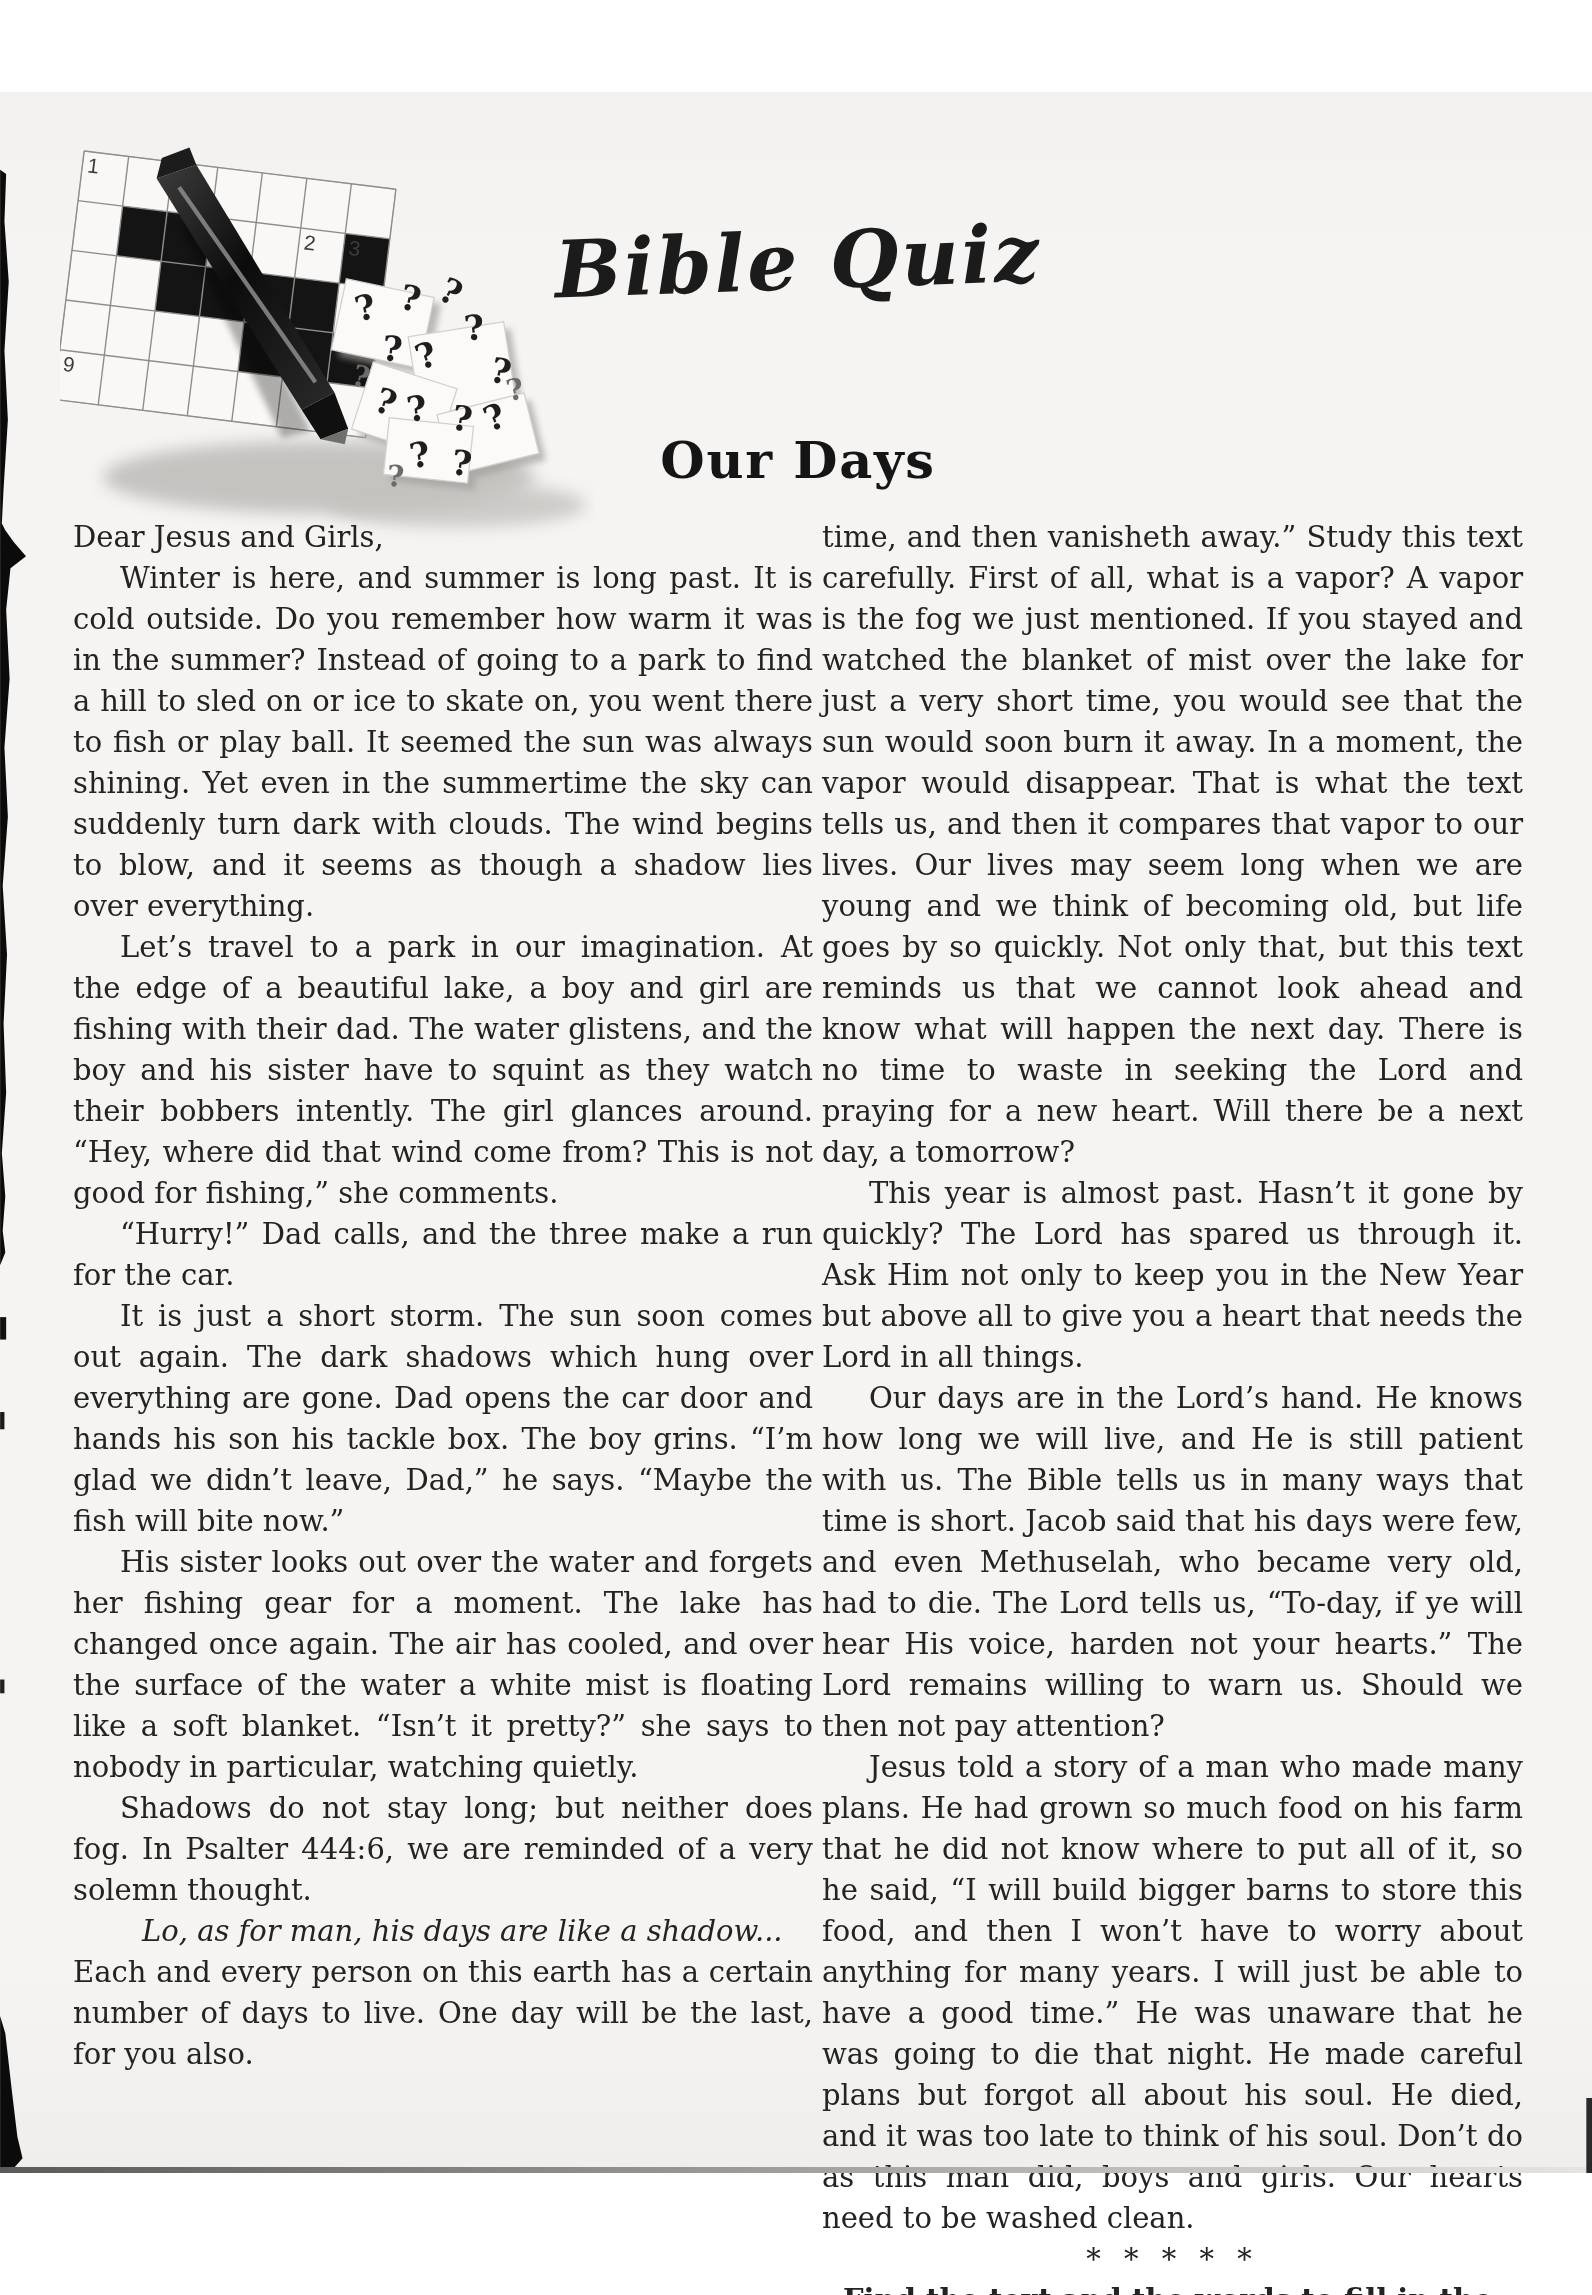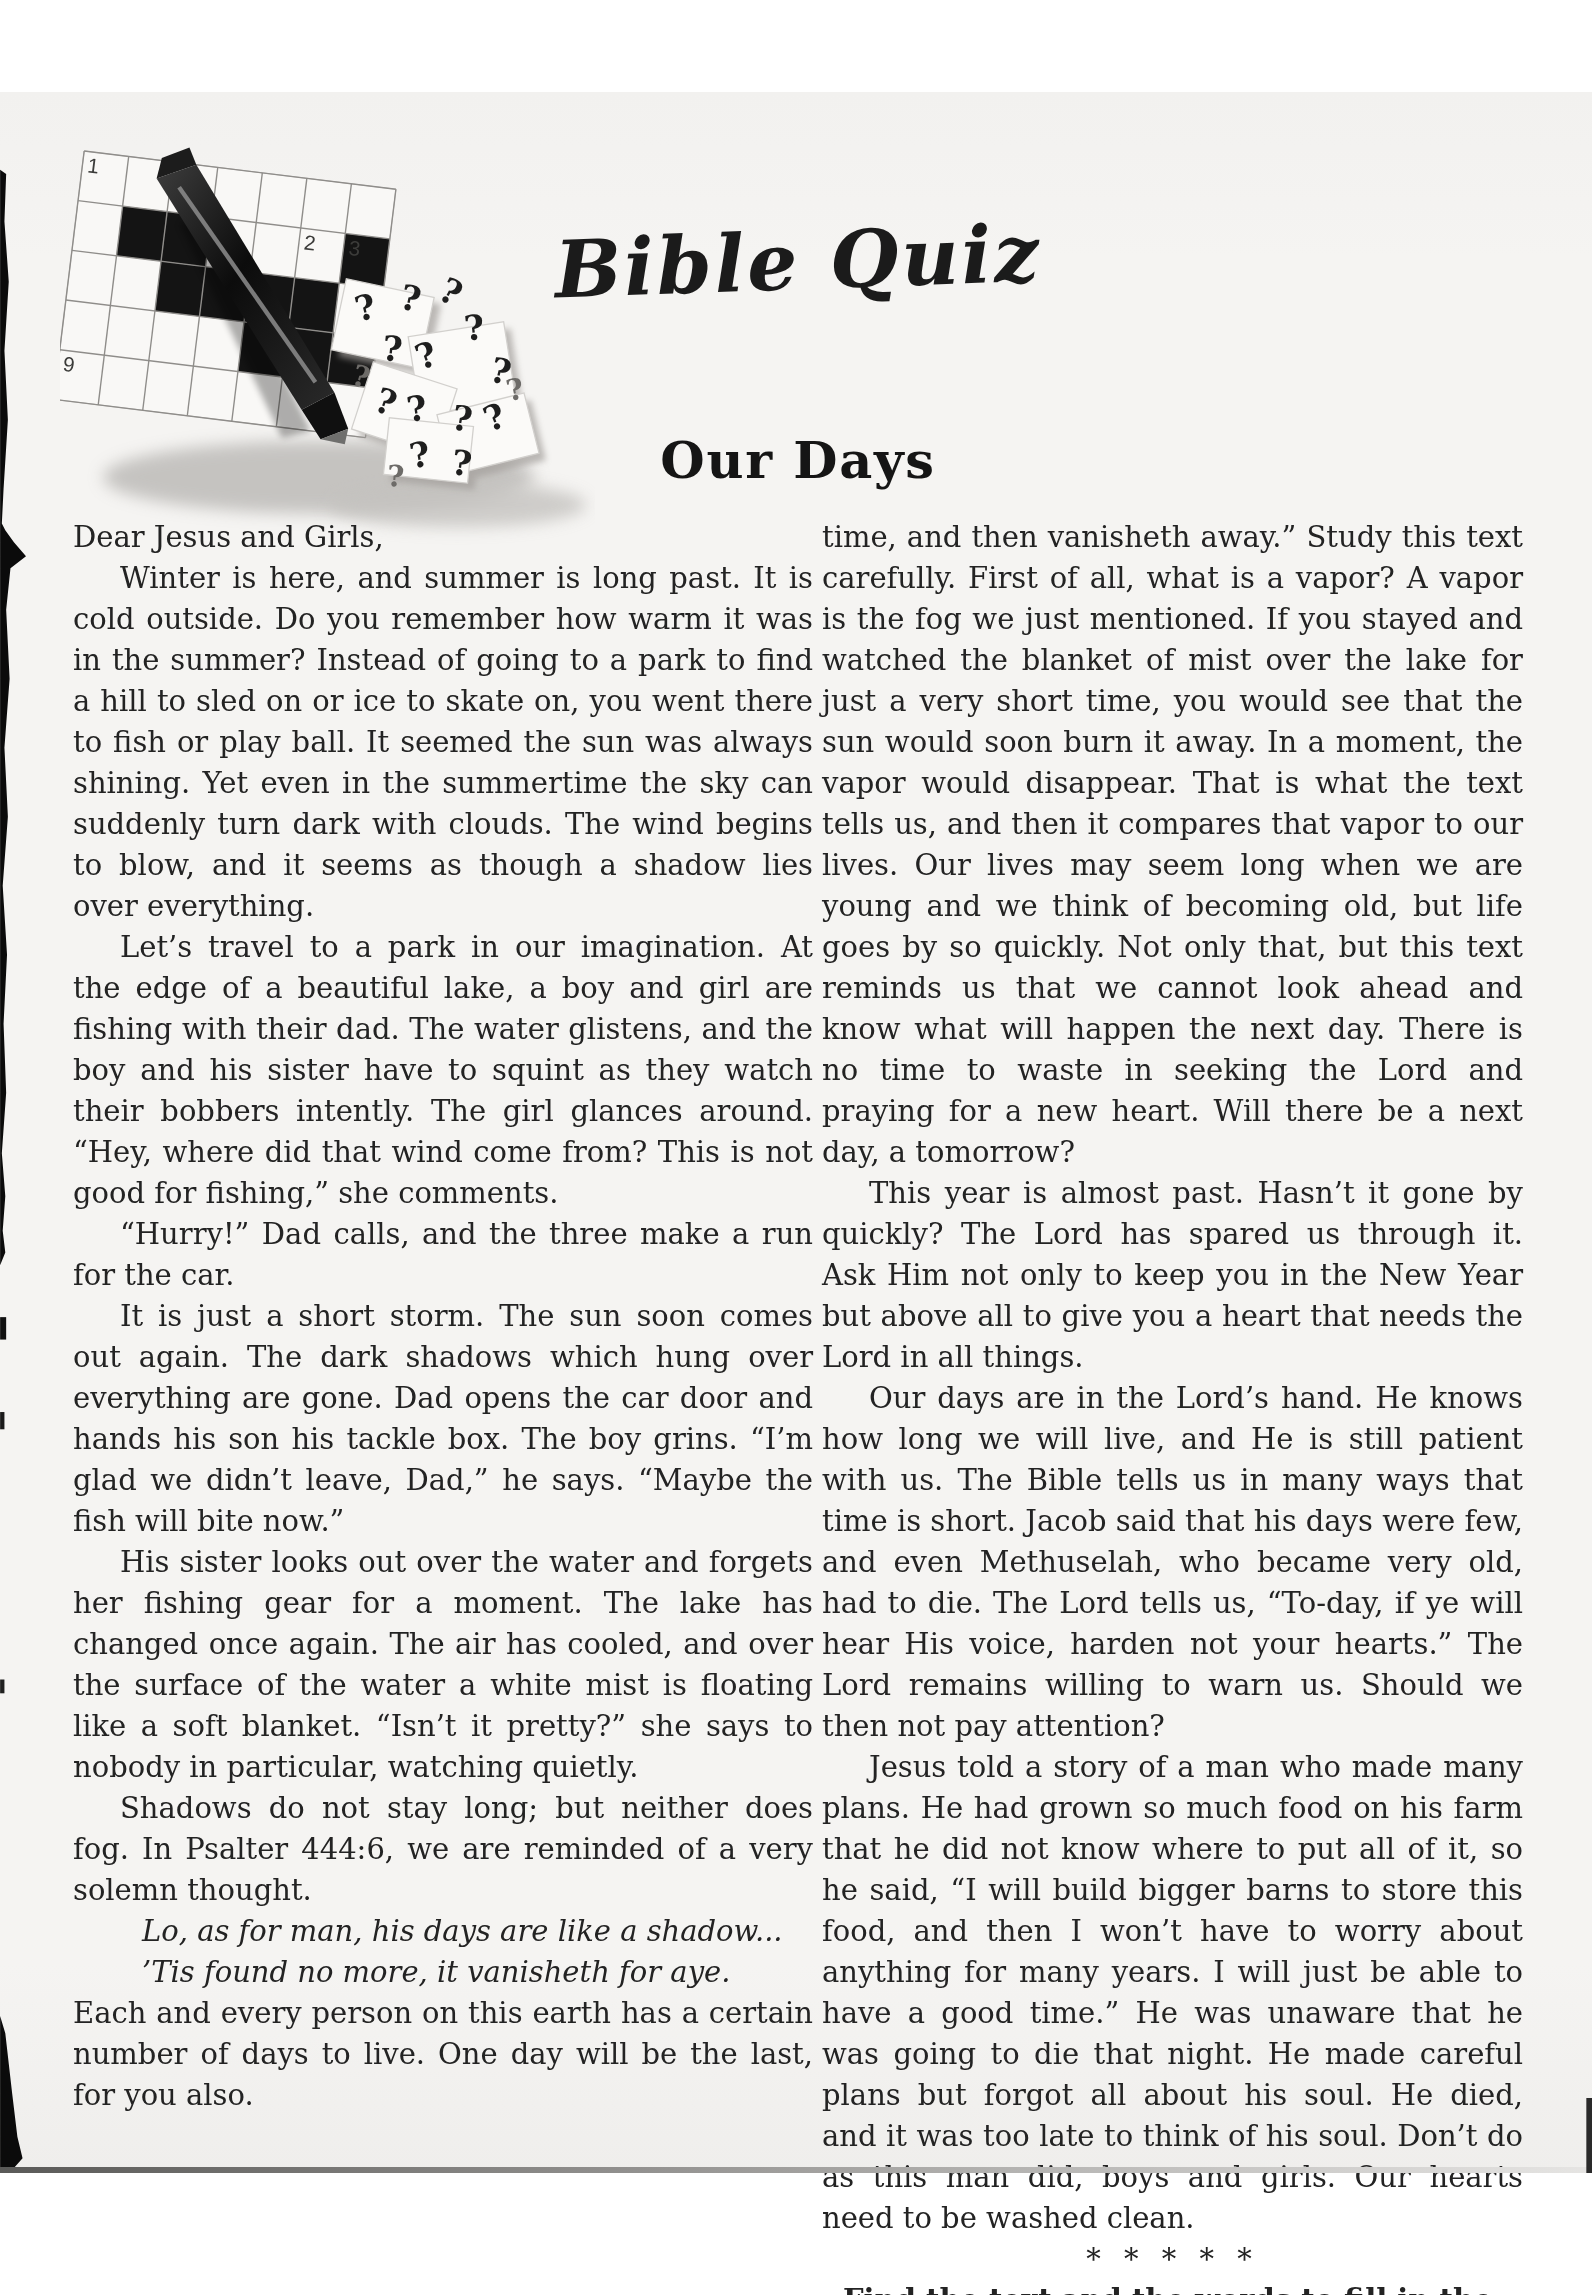--- a/index.html
+++ b/index.html
@@ -171,21 +171,20 @@
 
   <div class="col" id="left-col">
       <p class="p-sal">Dear Jesus and Girls,</p>
       <p class="p-indent">Winter is here, and summer is long past. It is cold outside. Do you remember how warm it was in the summer? Instead of going to a park to find a hill to sled on or ice to skate on, you went there to fish or play ball. It seemed the sun was always shining. Yet even in the summertime the sky can suddenly turn dark with clouds. The wind begins to blow, and it seems as though a shadow lies over everything.</p>
       <p class="p-indent">Let’s travel to a park in our imagination. At the edge of a beautiful lake, a boy and girl are fishing with their dad. The water glistens, and the boy and his sister have to squint as they watch their bobbers intently. The girl glances around. “Hey, where did that wind come from? This is not good for fishing,” she comments.</p>
       <p class="p-indent">“Hurry!” Dad calls, and the three make a run for the car.</p>
       <p class="p-indent">It is just a short storm. The sun soon comes out again. The dark shadows which hung over everything are gone. Dad opens the car door and hands his son his tackle box. The boy grins. “I’m glad we didn’t leave, Dad,” he says. “Maybe the fish will bite now.”</p>
       <p class="p-indent">His sister looks out over the water and forgets her fishing gear for a moment. The lake has changed once again. The air has cooled, and over the surface of the water a white mist is floating like a soft blanket. “Isn’t it pretty?” she says to nobody in particular, watching quietly.</p>
       <p class="p-indent">Shadows do not stay long; but neither does fog. In Psalter 444:6, we are reminded of a very solemn thought.</p>
       <p class="p-quote">Lo, as for man, his days are like a shadow...</p>
-      <p class="p-quote">’Tis found no more, it vanisheth for aye.</p>
       <p class="p-flush">Each and every person on this earth has a certain number of days to live. One day will be the last, for you also.</p>
     </div>
   <div class="col" id="right-col">
       <p class="p-flush">time, and then vanisheth away.” Study this text carefully. First of all, what is a vapor? A vapor is the fog we just mentioned. If you stayed and watched the blanket of mist over the lake for just a very short time, you would see that the sun would soon burn it away. In a moment, the vapor would disappear. That is what the text tells us, and then it compares that vapor to our lives. Our lives may seem long when we are young and we think of becoming old, but life goes by so quickly. Not only that, but this text reminds us that we cannot look ahead and know what will happen the next day. There is no time to waste in seeking the Lord and praying for a new heart. Will there be a next day, a tomorrow?</p>
       <p class="p-indent">This year is almost past. Hasn’t it gone by quickly? The Lord has spared us through it. Ask Him not only to keep you in the New Year but above all to give you a heart that needs the Lord in all things.</p>
       <p class="p-indent">Our days are in the Lord’s hand. He knows how long we will live, and He is still patient with us. The Bible tells us in many ways that time is short. Jacob said that his days were few, and even Methuselah, who became very old, had to die. The Lord tells us, “To-day, if ye will hear His voice, harden not your hearts.” The Lord remains willing to warn us. Should we then not pay attention?</p>
       <p class="p-indent">Jesus told a story of a man who made many plans. He had grown so much food on his farm that he did not know where to put all of it, so he said, “I will build bigger barns to store this food, and then I won’t have to worry about anything for many years. I will just be able to have a good time.” He was unaware that he was going to die that night. He made careful plans but forgot all about his soul. He died, and it was too late to think of his soul. Don’t do as this man did, boys and girls. Our hearts need to be washed clean.</p>
       <p class="p-sep">* * * * *</p>
       <p class="p-head">Find the text and the words to fill in the blanks:</p>
     </div>

